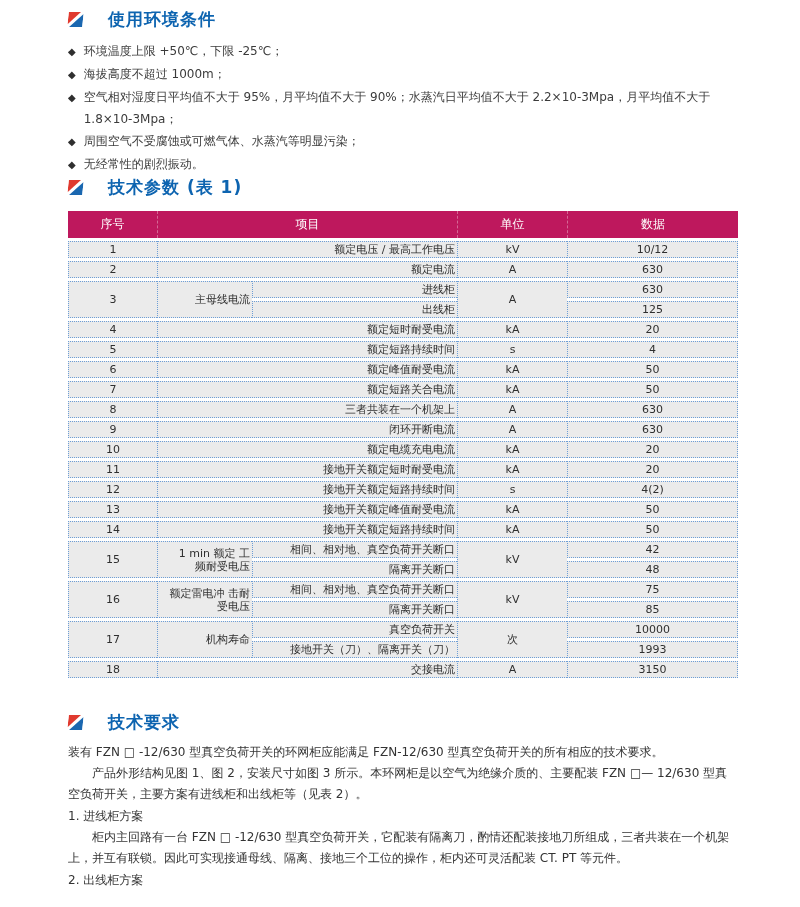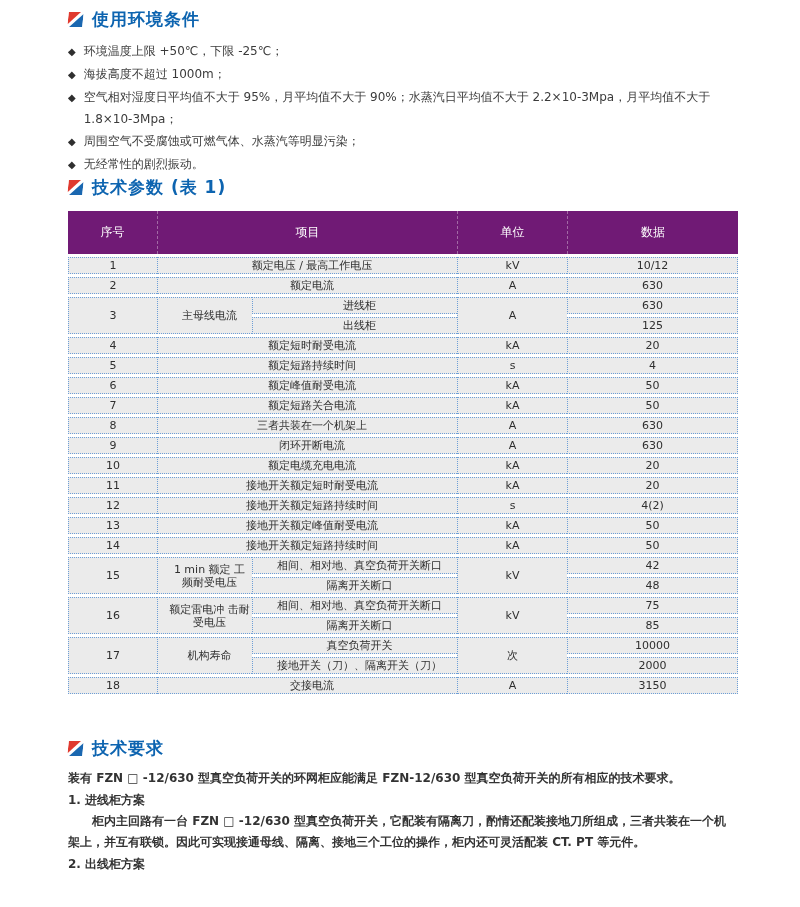--- a/index.html
+++ b/index.html
@@ -5,59 +5,59 @@
   * { box-sizing: border-box; margin: 0; padding: 0; }
   html, body { background: #ffffff; }
   body {
     width: 800px; height: 907px; overflow: hidden;
     font-family: "DejaVu Sans", sans-serif;
     color: #3b3b3b;
   }
   .page { width: 800px; height: 907px; padding: 6px 62px 0 68px; }
 
   
-  .sec-head { display: flex; align-items: center; gap: 9px; }
+  .sec-head { display: flex; align-items: center; gap: 25px; }
   .sec-title { font-size: 17px; font-weight: bold; color: #0d64b0; letter-spacing: 1px; }
   .sq-icon { width: 15px; height: 15px; display: inline-block; transform: skewX(-6deg); }
 
   
   .bullets { list-style: none; margin-top: 9px; }
   .bullets li { font-size: 12px; line-height: 22px; display: flex; align-items: baseline; }
   .diamond { color: #2f2f2f; font-size: 10px; margin-right: 8px; flex: 0 0 auto; }
 
   
   .sec-env { padding-top: 2px; }
   .sec-params { margin-top: 0; }
-  .sec-req { margin-top: 40px; }
+  .sec-req { margin-top: 30px; }
 
   
   table.params {
     width: 670px; margin-top: 9px;
     border-collapse: separate; border-spacing: 0 3px;
     table-layout: fixed;
   }
   table.params th {
-    background: #701a75; color: #ffffff; font-weight: normal;
-    font-size: 12px; height: 43px; text-align: center;
+    background: #be185d; color: #ffffff; font-weight: normal;
+    font-size: 12px; height: 27px; text-align: center;
     border-left: 1px dashed rgba(255,255,255,0.35);
   }
   table.params th:first-child { border-left: none; }
   table.params td {
     background: #ebebeb; font-size: 11px; height: 16px;
     text-align: center; color: #2f2f2f;
     border-top: 1px dotted #6d9ed6; border-bottom: 1px dotted #6d9ed6;
     border-left: 1px dotted #6d9ed6;
     padding: 1px 2px;
     overflow: hidden;
   }
   table.params td:last-child { border-right: 1px dotted #6d9ed6; }
-  table.params td.ta-l { text-align: center; padding-left: 11px; line-height: 13px; }
-
-  
-  .sec-req .body { margin-top: 8px; font-weight: bold; }
+  table.params td.ta-l { text-align: right; padding-left: 11px; line-height: 13px; }
+
+  
+  .sec-req .body { margin-top: 8px; }
   .sec-req p { font-size: 12px; line-height: 21px; color: #333333; }
   .indent { text-indent: 2em; }
   .numhead { margin-top: 1px; }
 </style>
 </head>
 <body>
 
 <div class="page">
 
   <section class="sec-env">
@@ -235,21 +235,21 @@
         </tr>
         <tr>
           <td rowspan="2">17</td>
           <td rowspan="2" class="ta-l">机构寿命</td>
           <td class="ta-l">真空负荷开关</td>
           <td rowspan="2">次</td>
           <td>10000</td>
         </tr>
         <tr>
           <td class="ta-l">接地开关（刀）、隔离开关（刀）</td>
-          <td>2000</td>
+          <td>1993</td>
         </tr>
         <tr>
           <td>18</td>
           <td class="ta-l" colspan="2">交接电流</td>
           <td>A</td>
           <td>3150</td>
         </tr>
       </tbody>
     </table>
   </section>
@@ -259,20 +259,21 @@
       <span class="sq-icon">
         <svg width="15" height="15" viewBox="0 0 16 16">
           <polygon points="0,0 13,0 0,13" fill="#e03a2f"></polygon>
           <polygon points="16,2 16,16 2,16" fill="#1a67b0"></polygon>
         </svg>
       </span>
       <span class="sec-title">技术要求</span>
     </div>
     <div class="body">
       <p>装有 FZN □ -12/630 型真空负荷开关的环网柜应能满足 FZN-12/630 型真空负荷开关的所有相应的技术要求。</p>
+      <p class="indent">产品外形结构见图 1、图 2，安装尺寸如图 3 所示。本环网柜是以空气为绝缘介质的、主要配装 FZN □— 12/630 型真空负荷开关，主要方案有进线柜和出线柜等（见表 2）。</p>
       <p class="numhead">1.  进线柜方案</p>
       <p class="indent">柜内主回路有一台 FZN □ -12/630 型真空负荷开关，它配装有隔离刀，酌情还配装接地刀所组成，三者共装在一个机架上，并互有联锁。因此可实现接通母线、隔离、接地三个工位的操作，柜内还可灵活配装 CT. PT 等元件。</p>
       <p class="numhead">2.  出线柜方案</p>
 
     </div>
   </section>
 
 </div>
 
 </body></html>

